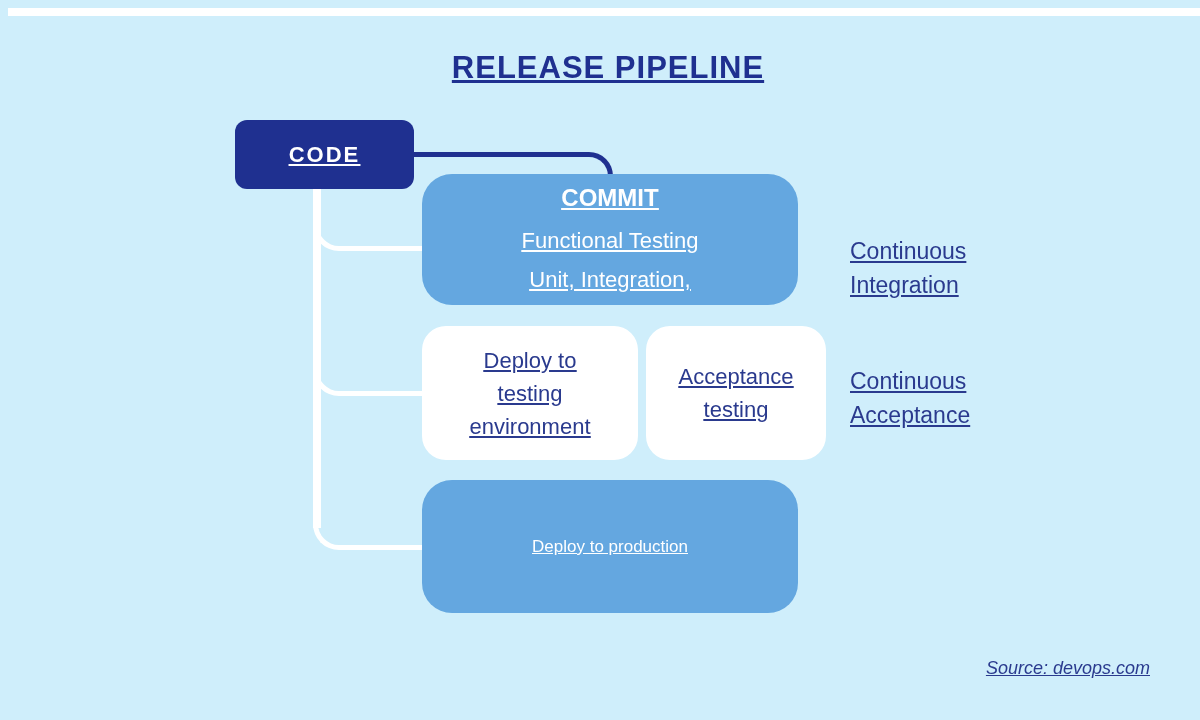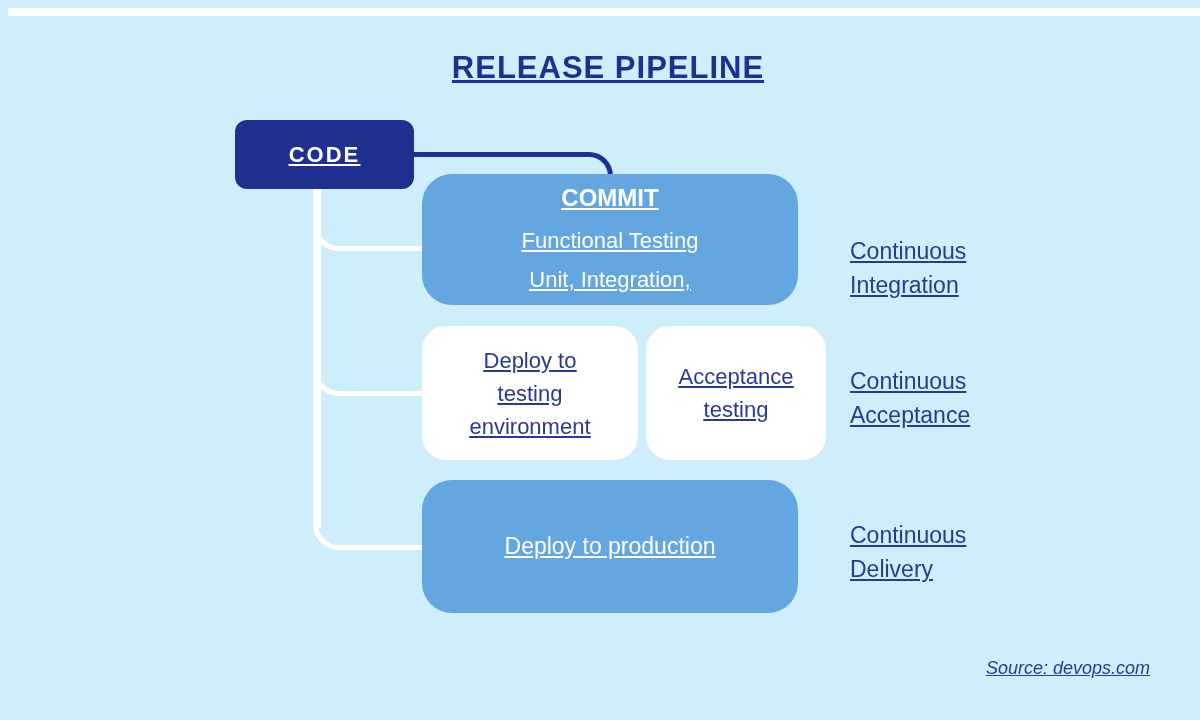--- a/index.html
+++ b/index.html
@@ -64,21 +64,21 @@
   .commit-sub{font-size:22px;line-height:31px;font-weight:400;}
   .node.white{
     background:var(--white);border-radius:24px;
     color:var(--text-navy);font-size:22px;line-height:33px;z-index:2;
   }
   .node.deploy-testing{left:414px;top:318px;width:216px;height:134px;}
   .node.acceptance{left:638px;top:318px;width:180px;height:134px;}
   .node.production{
     left:414px;top:472px;width:376px;height:133px;
     background:var(--mblue);border-radius:30px;
-    color:var(--white);font-size:23px;z-index:2;
+    color:var(--white);font-size:17px;z-index:2;
   }
   .node .node-label{display:block;width:150px;}
   .node.production .node-label{width:340px;}
 
   .stage{
     position:absolute;left:838px;width:170px;
     color:var(--text-navy);font-size:23px;line-height:34px;
   }
   .stage.s1{top:212px;margin-top:10px;}
   .stage.s2{top:352px;}
@@ -121,18 +121,17 @@
   <div class="node white acceptance">
     <span class="node-label">Acceptance testing</span>
   </div>
 
   <div class="node production">
     <span class="node-label">Deploy to production</span>
   </div>
 
   <div class="stage s1">Continuous Integration</div>
   <div class="stage s2">Continuous Acceptance</div>
-  <div class="stage s3">Continuous Delivery</div>
 
   <div class="source">Source: devops.com</div>
 
   <div class="edge-strip bottom"></div>
 </div>
 
 </body></html>

